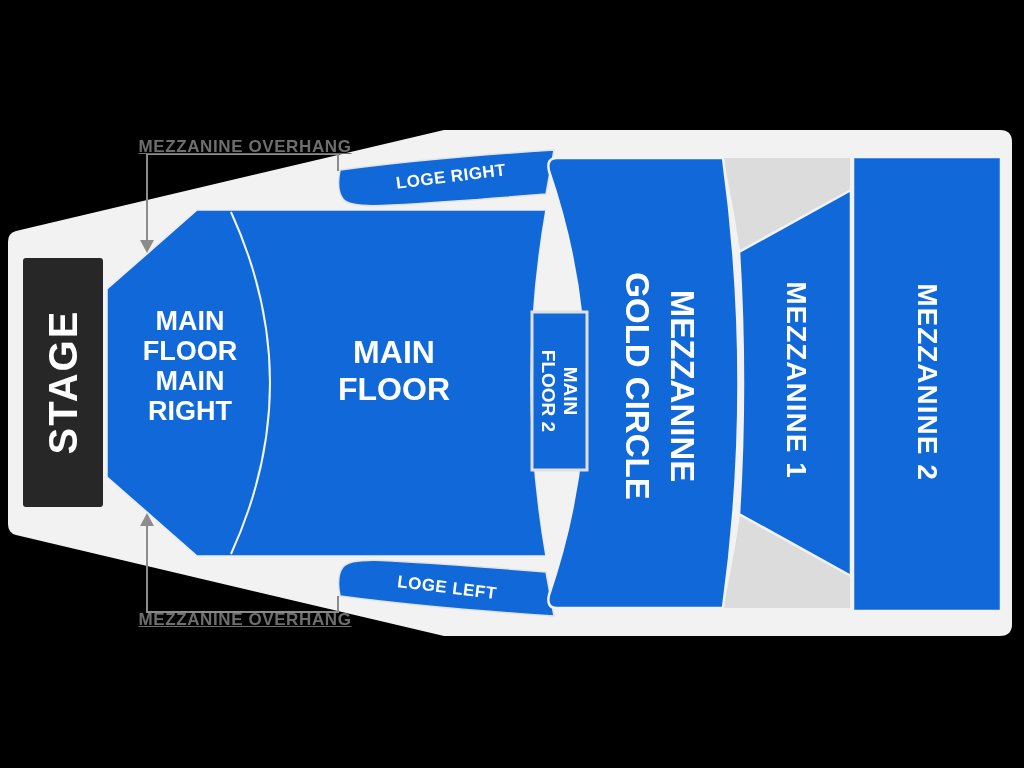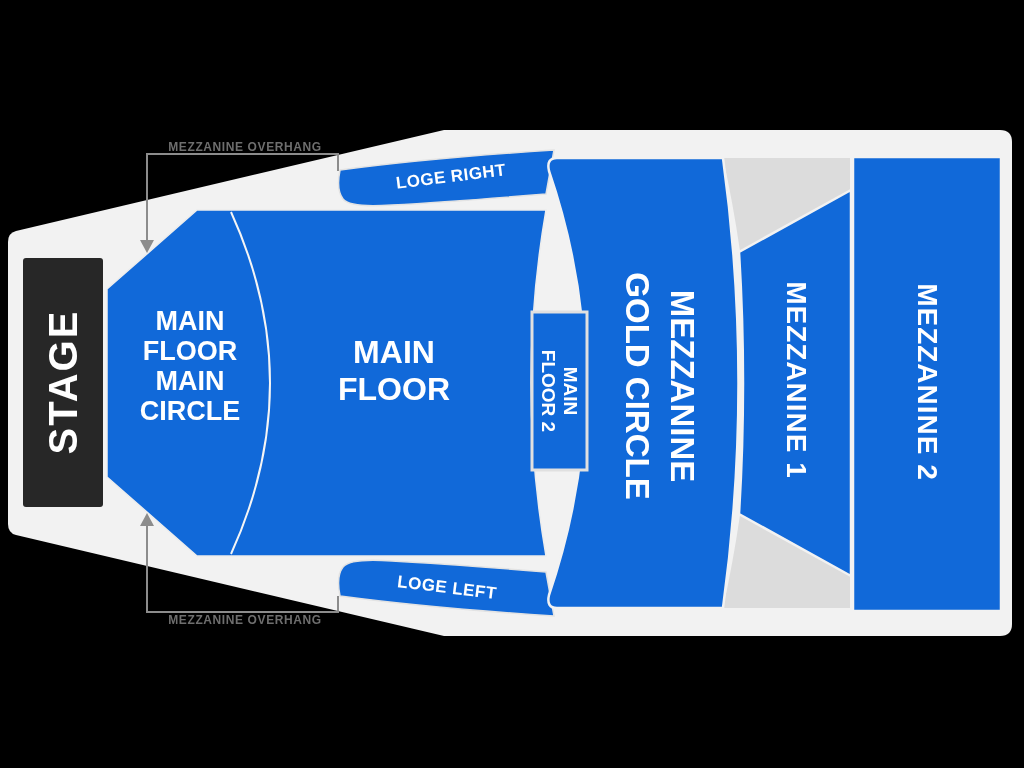--- a/index.html
+++ b/index.html
@@ -80,25 +80,26 @@
   .lbl-mezz2 {
     left: 927px; top: 382px;
     font-size: 28px;
     letter-spacing: 1px;
     transform: translate(-50%, -50%) rotate(90deg);
   }
   .annotation {
     position: absolute;
     color: #6e6e6e;
     font-weight: bold;
-    font-size: 12px;
+    font-size: 17px;
     letter-spacing: 0.6px;
     white-space: nowrap;
     transform: translate(-50%, -50%);
     pointer-events: none;
+    text-decoration: underline;
   }
   .ann-top { left: 245px; top: 147px; }
   .ann-bottom { left: 245px; top: 620px; }
 </style>
 </head>
 <body>
 
 <div id="canvas">
 
   <svg id="chart-svg" width="1024" height="768" viewBox="0 0 1024 768">
@@ -134,21 +135,21 @@
     <path d="M 338,596 L 338,612 L 147,612 L 147,526" fill="none" stroke-width="2" stroke="#8c8c8c"></path>
     <polygon points="140,526 154,526 147,513" fill="#8c8c8c"></polygon>
   </svg>
 
   <div class="label lbl-stage">STAGE</div>
 
   <div class="label lbl-mfgc">
     <span>MAIN</span>
     <span>FLOOR</span>
     <span>MAIN</span>
-    <span>CIRCLE</span>
+    <span>RIGHT</span>
   </div>
 
   <div class="label lbl-mainfloor">
     <span>MAIN</span>
     <span>FLOOR</span>
   </div>
 
   <div class="label lbl-mf2">
     <span>MAIN</span>
     <span>FLOOR 2</span>

